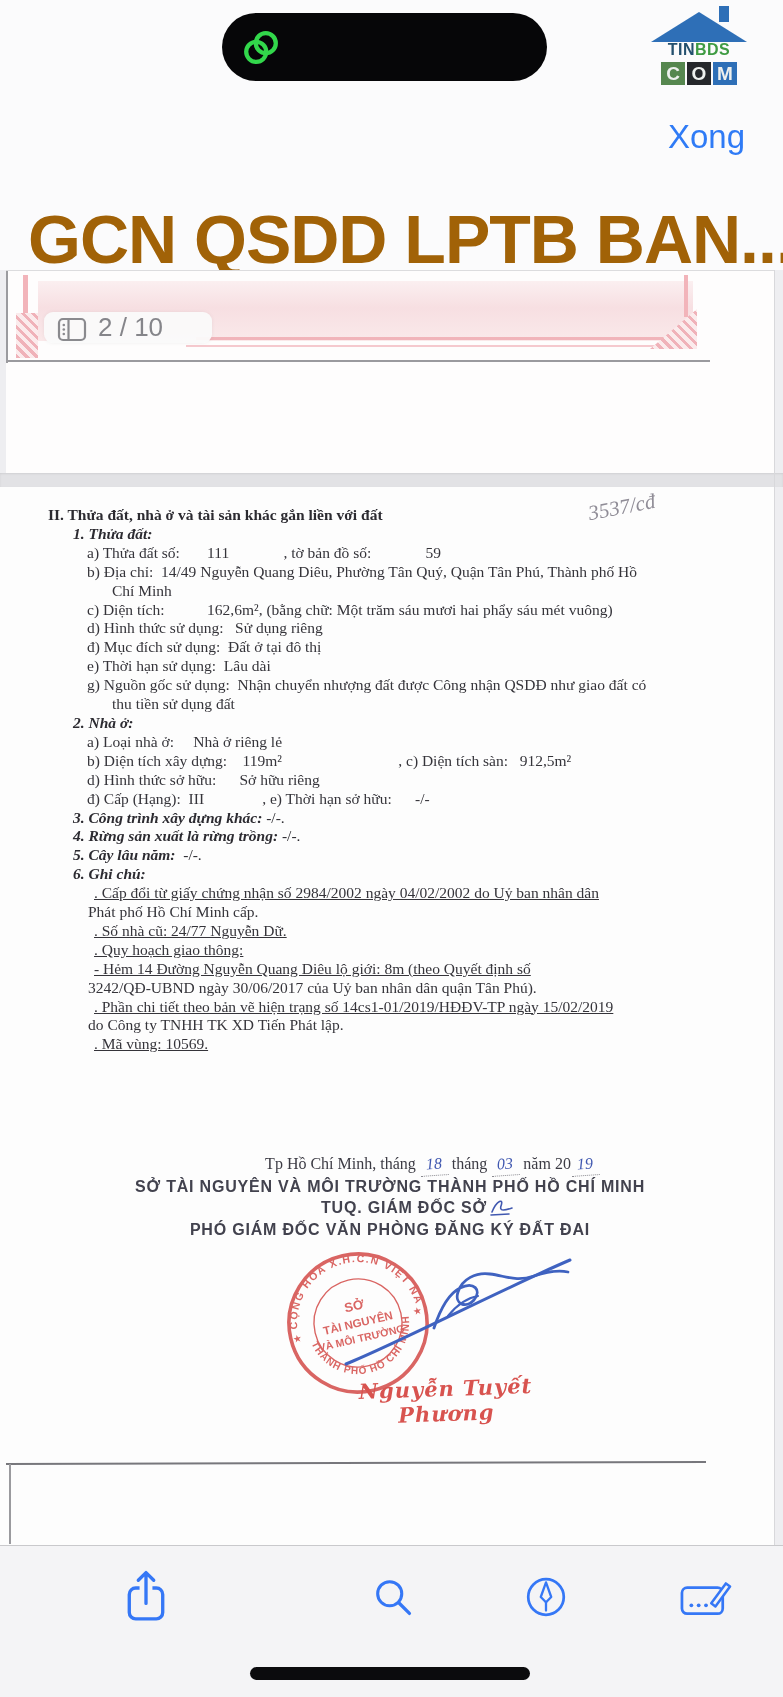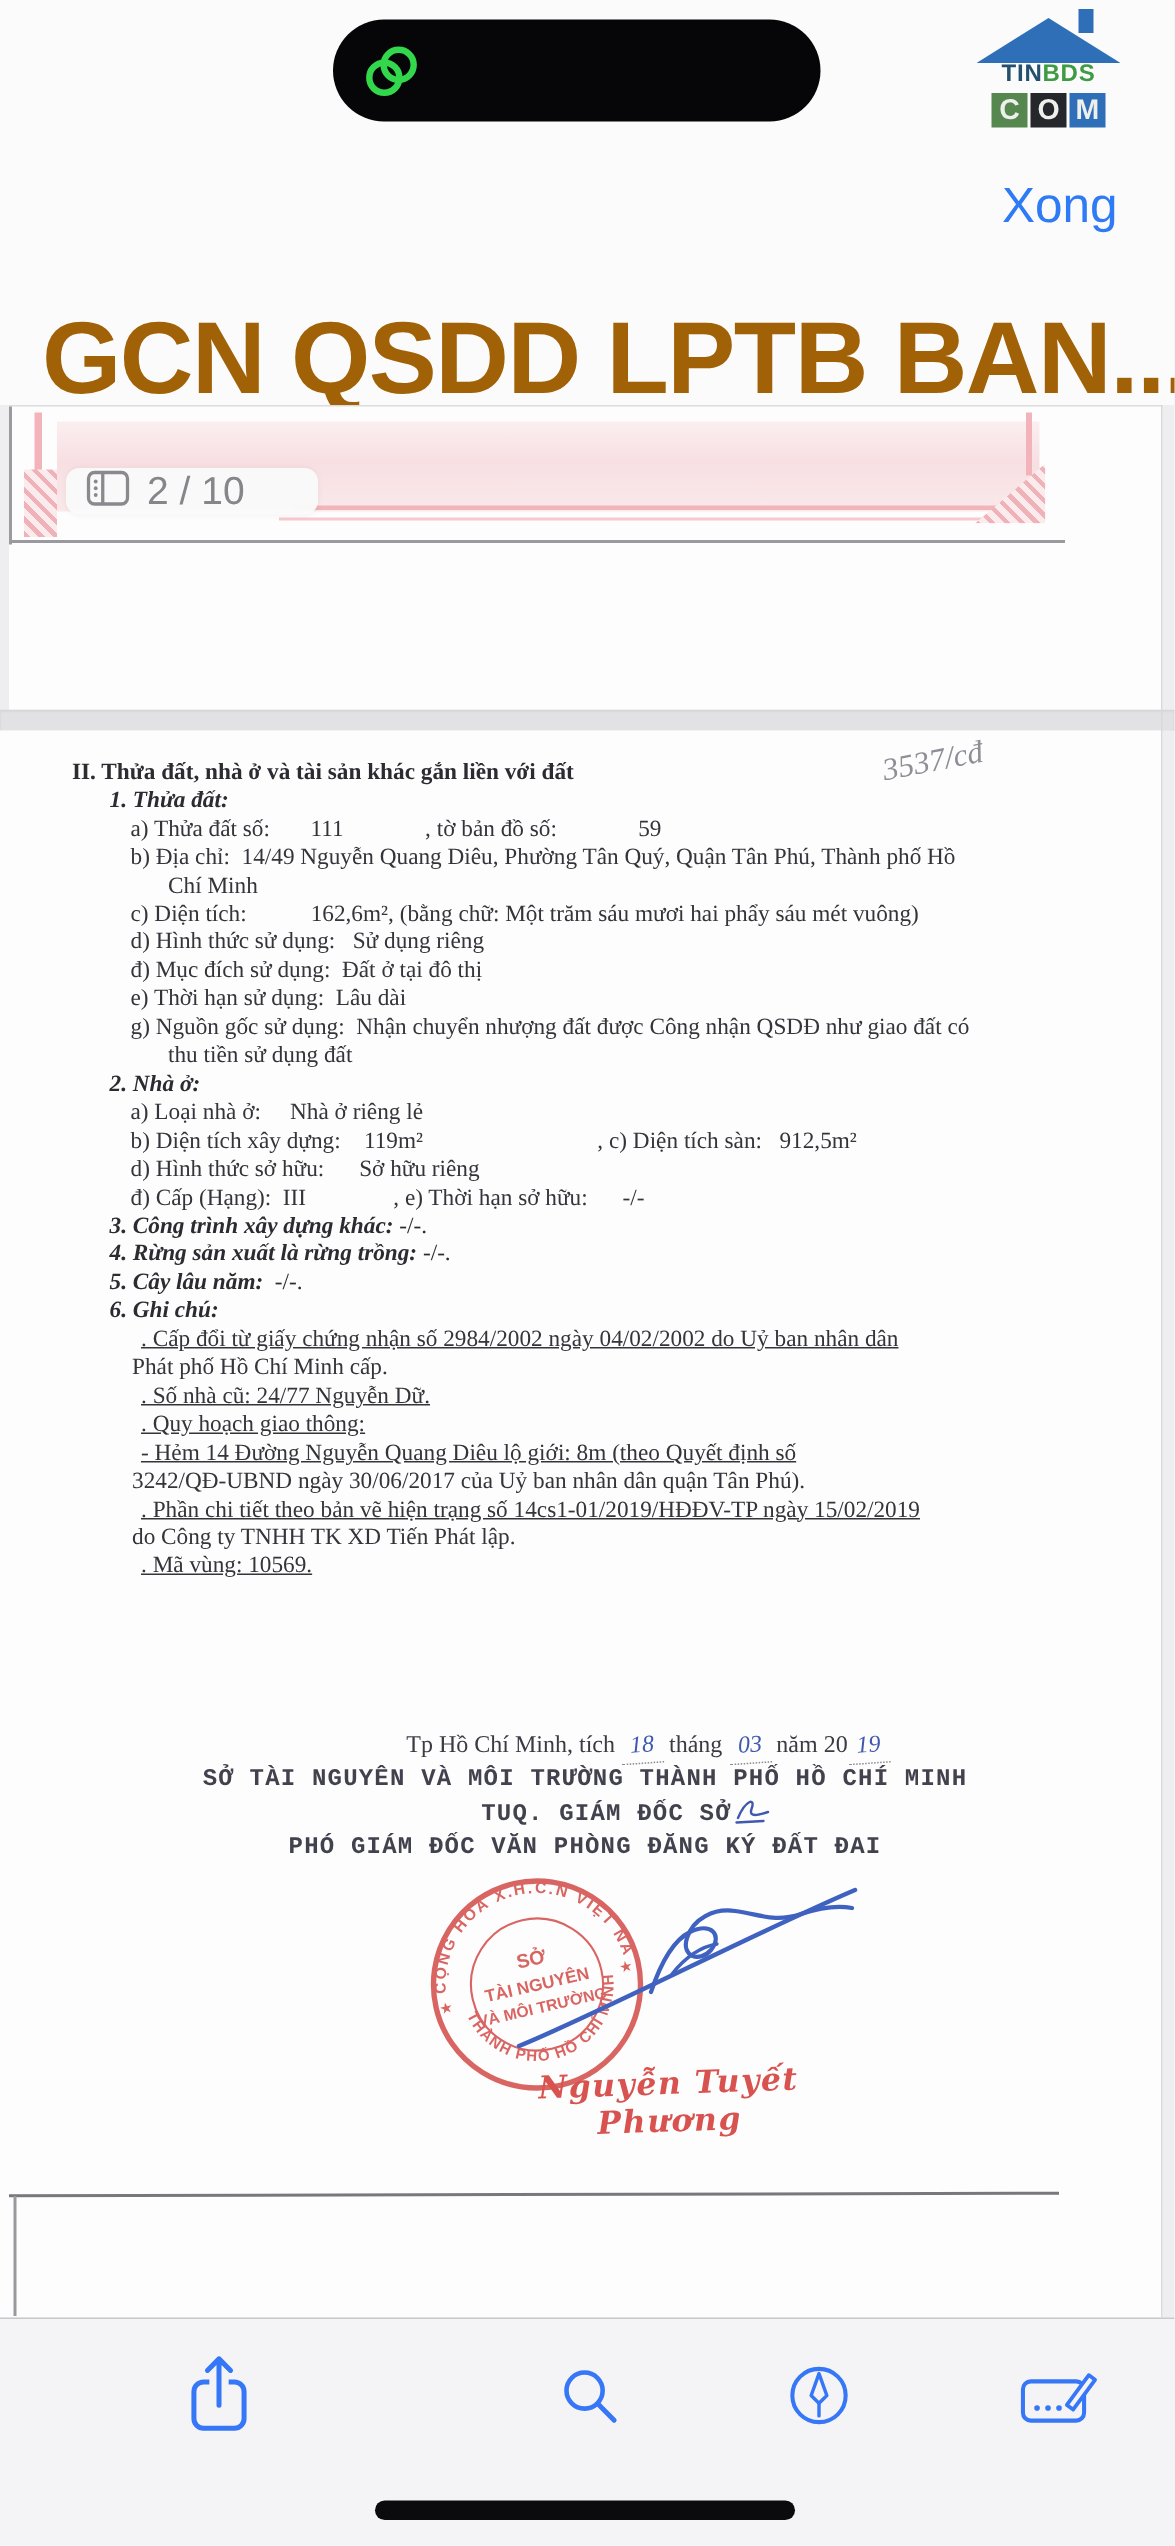--- a/index.html
+++ b/index.html
@@ -37,21 +37,21 @@
   .pink-line2{position:absolute;left:180px;top:74px;width:510px;height:2px;background:#f2bcc2;opacity:.8;}
   .pink-vline-left{position:absolute;left:17px;top:4px;width:5px;height:44px;background:#f2b4ba;}
   .pink-hatch-left{position:absolute;left:10px;top:42px;width:22px;height:45px;
     background:repeating-linear-gradient(45deg,#f0b2b9 0 3px,#fbebec 3px 7px);}
   .pink-vline-right{position:absolute;left:678px;top:4px;width:4px;height:42px;background:#f2b4ba;}
   .pink-hatch-right{position:absolute;left:644px;top:38px;width:47px;height:40px;
     background:repeating-linear-gradient(45deg,#f0b2b9 0 3px,#fbebec 3px 7px);
     clip-path:polygon(100% 0,100% 100%,0 100%);}
   .fold-line-p1{position:absolute;left:2px;top:89px;width:702px;height:2px;background:#9a9a9e;}
   .page-pill{position:absolute;left:44px;top:312px;width:168px;height:31px;background:rgba(250,250,250,.96);
-    border-radius:9px;display:flex;align-items:flex-start;gap:10px;padding:0 12px;box-sizing:border-box;
+    border-radius:9px;display:flex;align-items:flex-end;gap:10px;padding:0 12px;box-sizing:border-box;
     box-shadow:0 0 4px rgba(0,0,0,.06);cursor:pointer;}
   .page-pill-label{font-size:26px;color:#85858a;white-space:pre;}
 
   .separator{position:absolute;left:0;top:473px;width:783px;height:14px;background:#e2e2e5;
     box-shadow:inset 0 1px 2px rgba(0,0,0,.08);}
 
   
   .page2{position:absolute;left:0;top:487px;width:775px;height:1058px;background:#fdfdfd;}
   .right-margin-line{position:absolute;left:774px;top:270px;width:1px;height:1275px;background:#d8d8db;}
 
@@ -66,21 +66,21 @@
   .ind-cont{padding-left:112px;}
   .ind-note{padding-left:94px;text-decoration:underline;}
   .ind-nc{padding-left:88px;}
   .val-normal{font-weight:normal;font-style:normal;}
 
   
   .sig-block{position:absolute;left:40px;top:666px;width:700px;text-align:center;color:#3c3b44;}
   .date-line{font-family:"Liberation Serif",serif;font-size:16px;line-height:21.5px;transform:translateX(42px);}
   .hand{font-family:"Liberation Serif",serif;font-style:italic;color:#4058b0;font-size:16px;
     border-bottom:1px dotted #8a8a90;padding:0 6px;display:inline-block;transform:rotate(-4deg);}
-  .org{font-family:Liberation Mono, monospace;font-weight:bold;font-size:16px;line-height:21.5px;
+  .org{font-family:Liberation Sans, sans-serif;font-weight:bold;font-size:16px;line-height:21.5px;
     letter-spacing:0.8px;color:#42424e;}
   .org2wrap{transform:translateX(28px);}
   .pen-mark{display:inline-block;vertical-align:-4px;margin-left:2px;}
 
   .stamp{position:absolute;left:273px;top:1238px;width:170px;height:170px;transform:rotate(-13deg);opacity:.88;}
   .signature-svg{position:absolute;left:330px;top:1246px;width:250px;height:125px;}
   .signer-name{position:absolute;left:336px;top:1376px;width:220px;text-align:center;
     font-family:"DejaVu Serif",serif;font-style:italic;font-weight:bold;font-size:21px;color:#d8534f;
     transform:rotate(-2deg);letter-spacing:1px;}
   .fold-line-p2{position:absolute;left:6px;top:975px;width:700px;height:2px;background:#77777c;transform:rotate(-0.15deg);}
@@ -180,21 +180,21 @@
     <div class="dl ind-note">. Quy hoạch giao thông:</div>
     <div class="dl ind-note">- Hẻm 14 Đường Nguyễn Quang Diêu lộ giới: 8m (theo Quyết định số</div>
     <div class="dl ind-nc">3242/QĐ-UBND ngày 30/06/2017 của Uỷ ban nhân dân quận Tân Phú).</div>
     <div class="dl ind-note">. Phần chi tiết theo bản vẽ hiện trạng số 14cs1-01/2019/HĐĐV-TP ngày 15/02/2019</div>
     <div class="dl ind-nc">do Công ty TNHH TK XD Tiến Phát lập.</div>
     <div class="dl ind-note">. Mã vùng: 10569.</div>
   </div>
 
   <div class="sig-block">
     <div class="date-line">
-      <span>Tp Hồ Chí Minh, tích</span>
+      <span>Tp Hồ Chí Minh, tháng</span>
       <span class="hand">18</span>
       <span>tháng</span>
       <span class="hand">03</span>
       <span>năm 20</span><span class="hand">19</span>
     </div>
     <div class="org">SỞ TÀI NGUYÊN VÀ MÔI TRƯỜNG THÀNH PHỐ HỒ CHÍ MINH</div>
     <div class="org org2wrap"><span>TUQ. GIÁM ĐỐC SỞ</span><svg class="pen-mark" width="26" height="20" viewBox="0 0 26 20" fill="none">
           <path d="M3,15 C8,3 15,1 12,9 C10,15 17,13 23,11 M2,18 L20,17" stroke="#4058b0" stroke-width="1.6" stroke-linecap="round"></path>
         </svg></div>
     <div class="org">PHÓ GIÁM ĐỐC VĂN PHÒNG ĐĂNG KÝ ĐẤT ĐAI</div>

